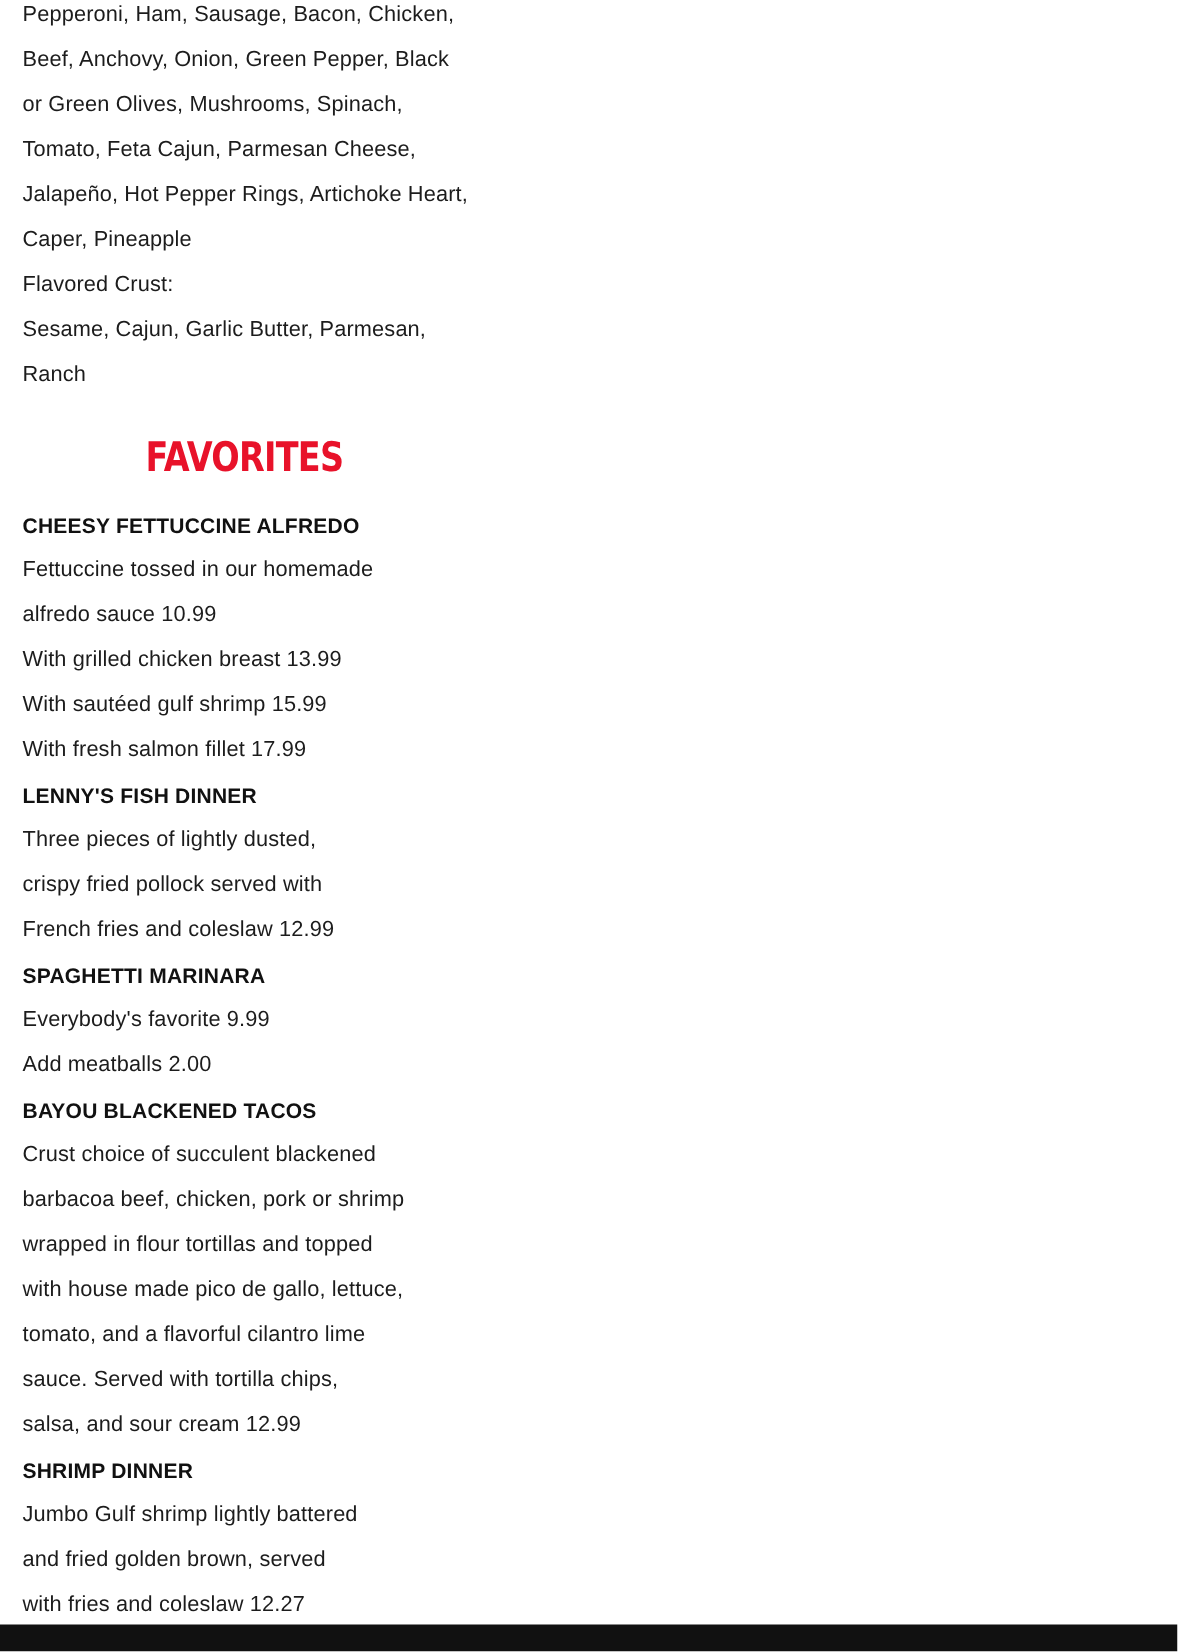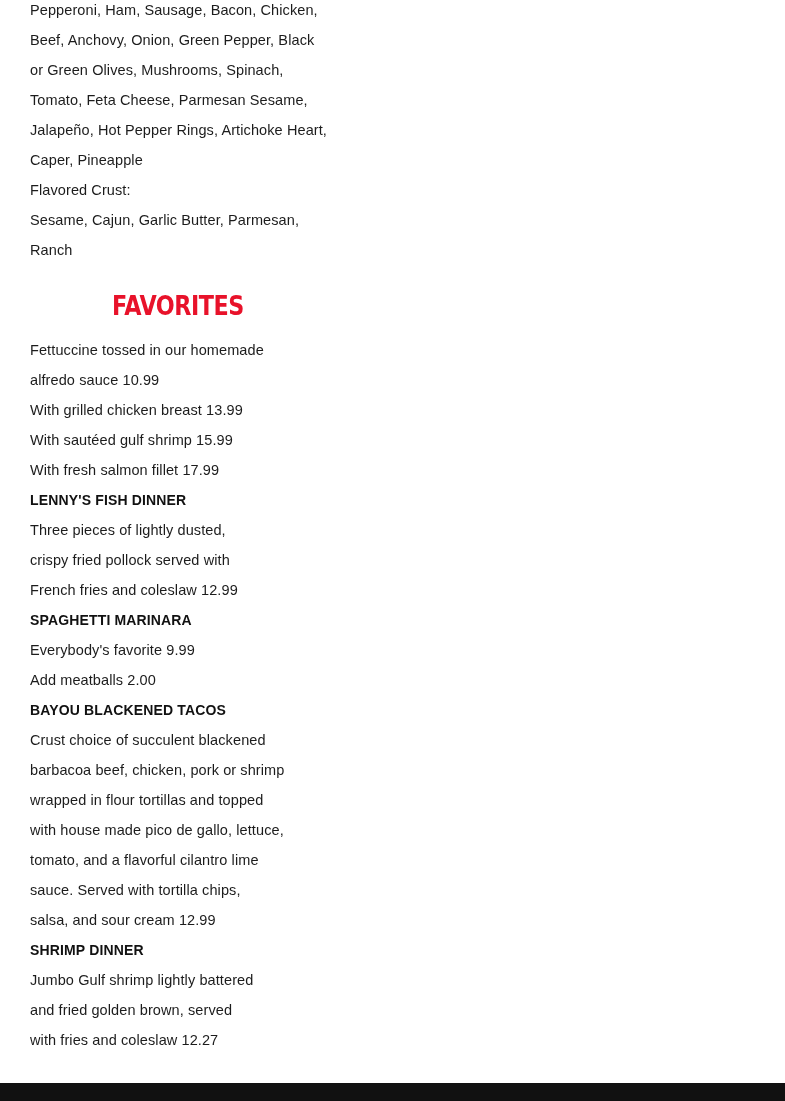--- a/index.html
+++ b/index.html
@@ -15,21 +15,21 @@
     color: #1a1a1a;
     overflow: hidden;
   }
   .page {
     position: absolute;
     left: 0;
     top: 0;
     width: 785px;
     height: 1101px;
     box-sizing: border-box;
-    padding-left: 30px;
+    padding-left: 15px;
     padding-top: 0;
   }
   .col {
     width: 300px;
   }
   .line {
     font-size: 14.5px;
     line-height: 30px;
     height: 30px;
     white-space: nowrap;
@@ -83,38 +83,39 @@
 </head>
 <body>
 
 <div class="page">
   <div class="col">
 
     <div>
       <div class="line partial-top">Pepperoni, Ham, Sausage, Bacon, Chicken,</div>
       <div class="line">Beef, Anchovy, Onion, Green Pepper, Black</div>
       <div class="line">or Green Olives, Mushrooms, Spinach,</div>
-      <div class="line">Tomato, Feta Cheese, Parmesan Sesame,</div>
+      <div class="line">Tomato, Feta Cajun, Parmesan Cheese,</div>
       <div class="line">Jalapeño, Hot Pepper Rings, Artichoke Heart,</div>
       <div class="line">Caper, Pineapple</div>
     </div>
 
     <div>
       <div class="line">Flavored Crust:</div>
       <div class="line">Sesame, Cajun, Garlic Butter, Parmesan,</div>
       <div class="line">Ranch</div>
     </div>
 
     <div class="gap-before-fav"></div>
 
     <div class="section-title-wrap">
       <div class="section-title">FAVORITES</div>
     </div>
 
     <div>
+      <div class="item-head">CHEESY FETTUCCINE ALFREDO</div>
       <div class="line">Fettuccine tossed in our homemade</div>
       <div class="line">alfredo sauce 10.99</div>
       <div class="line">With grilled chicken breast 13.99</div>
       <div class="line">With sautéed gulf shrimp 15.99</div>
       <div class="line">With fresh salmon fillet 17.99</div>
     </div>
 
     <div>
       <div class="item-head">LENNY'S FISH DINNER</div>
       <div class="line">Three pieces of lightly dusted,</div>

